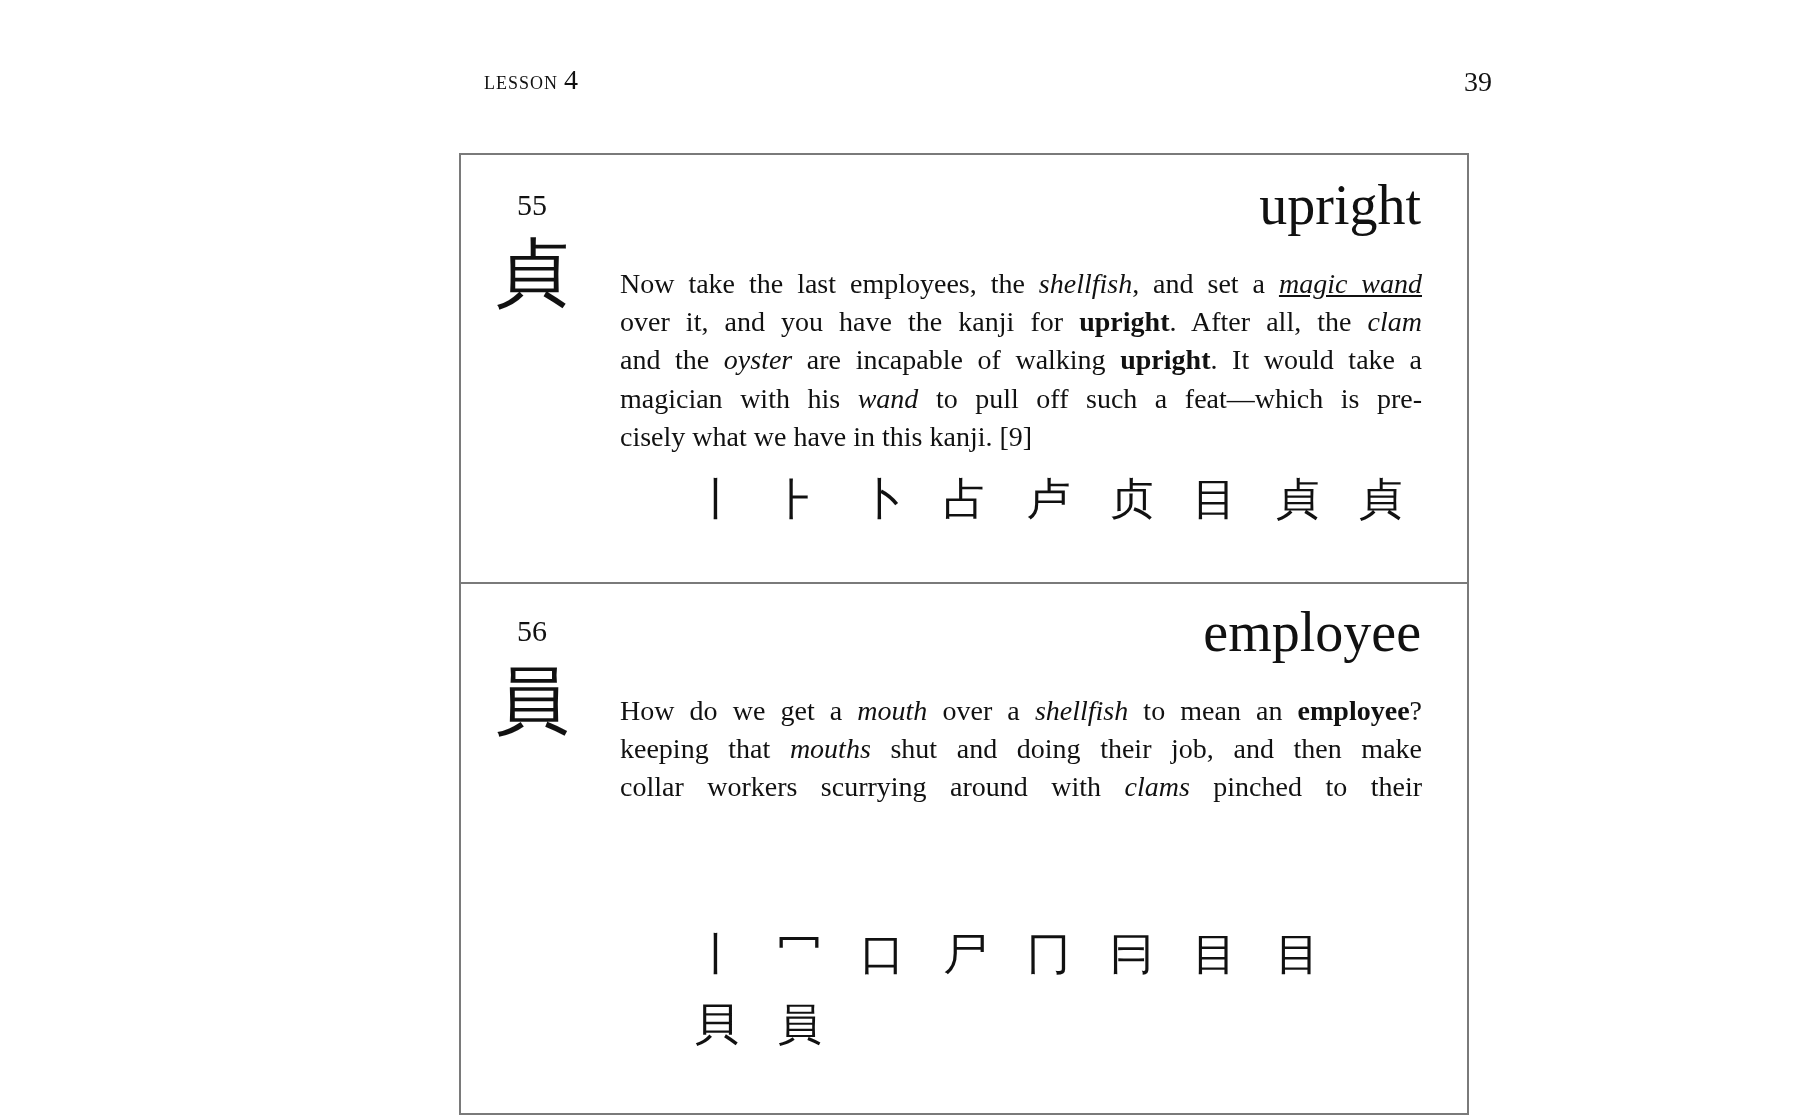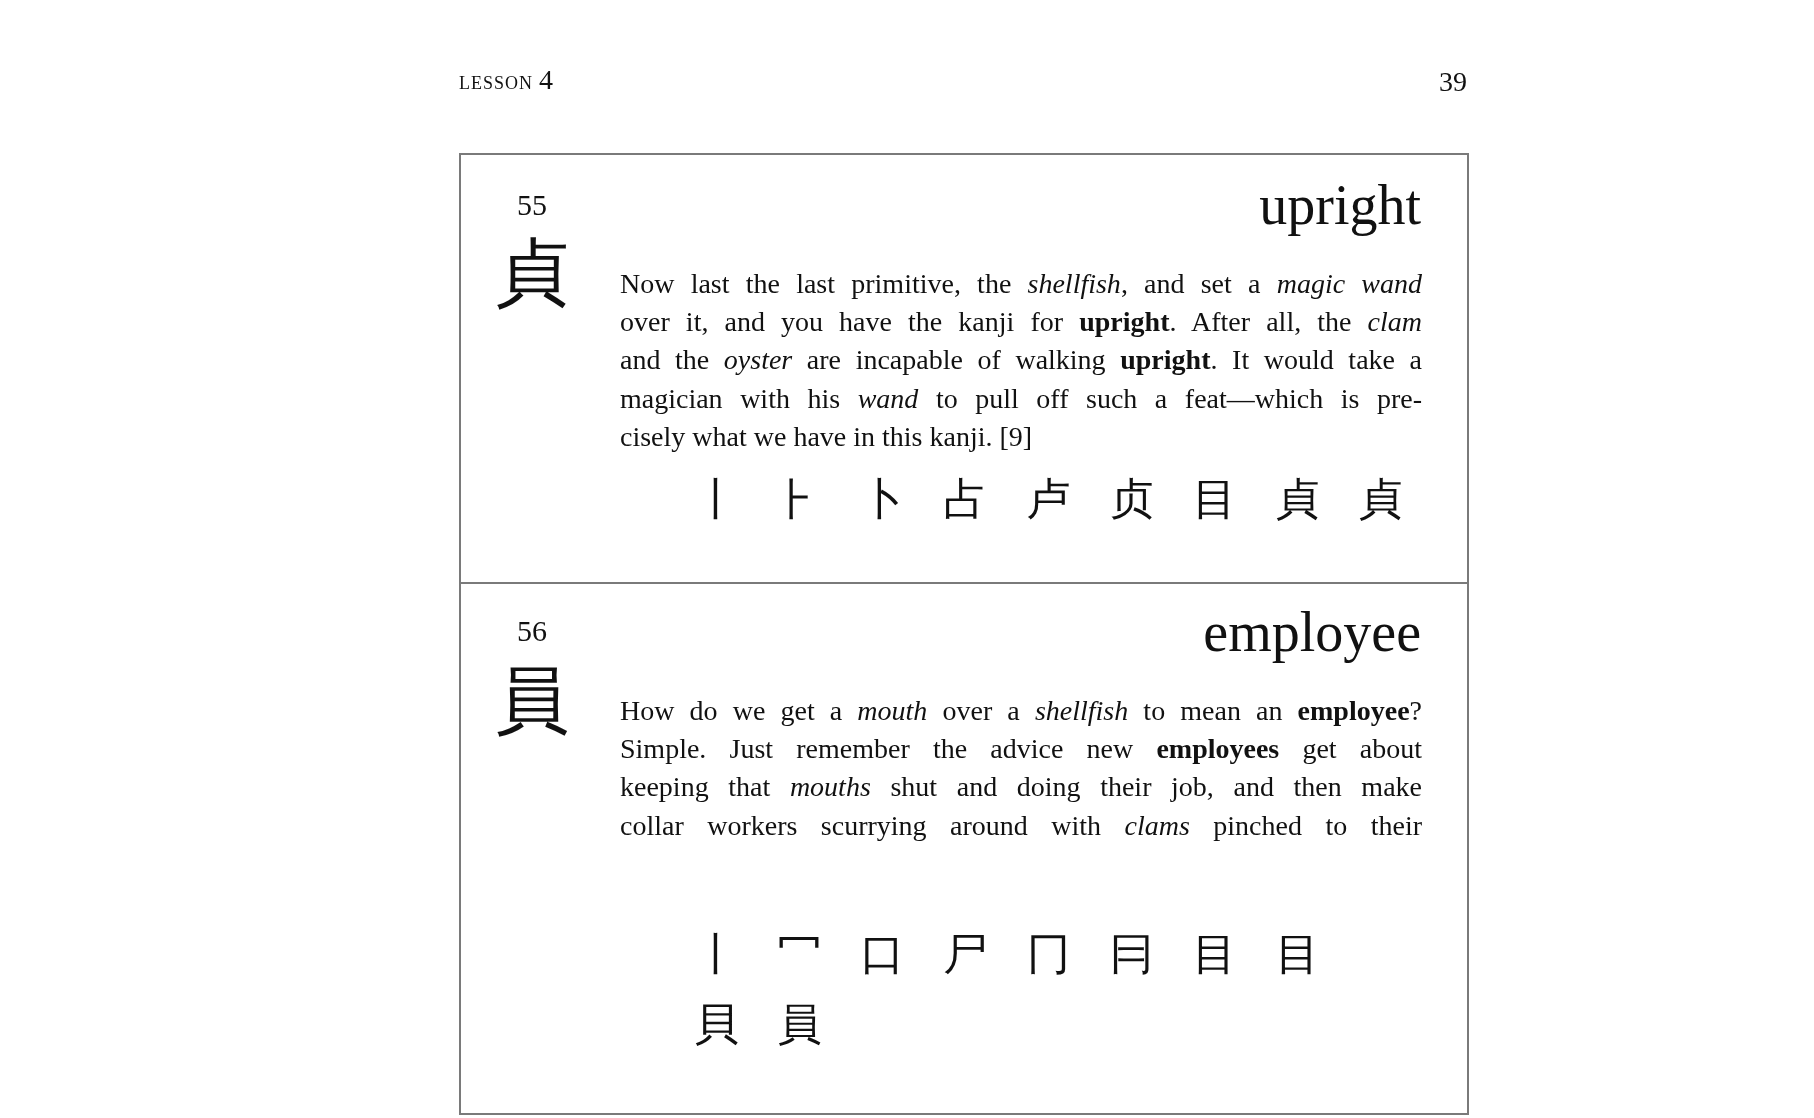--- a/index.html
+++ b/index.html
@@ -11,21 +11,21 @@
     width: 1814px;
     height: 1118px;
     position: relative;
     overflow: hidden;
     font-family: "Liberation Serif", "DejaVu Serif", serif;
     color: #111111;
   }
   .running-head {
     position: absolute;
     top: 64px;
-    left: 459px;
+    left: 484px;
     width: 1008px;
     height: 40px;
   }
   .lesson-label {
     position: absolute;
     left: 0;
     top: 0;
     font-size: 25px;
     letter-spacing: 1px;
     font-variant: small-caps;
@@ -127,21 +127,21 @@
   <span class="page-number">39</span>
 </div>
 
 <div class="frame">
 
   <div class="entry entry-1">
     <div class="frame-num" style="top:33px;">55</div>
     <div class="frame-kanji" style="top:80px;">貞</div>
     <div class="keyword" style="top:22px;">upright</div>
     <div class="body-text" style="top:110px;">
-        <span class="line"><span style="white-space: normal;">Now last the last primitive, the </span><span class="i" style="white-space: normal;">shellfish</span><span style="white-space: normal;">, and set a </span><span class="i" style="white-space: normal;">magic wand</span></span>
+        <span class="line"><span style="white-space: normal;">Now take the last employees, the </span><span class="i" style="white-space: normal;">shellfish</span><span style="white-space: normal;">, and set a </span><span class="i" style="white-space: normal; text-decoration: underline;">magic wand</span></span>
         <span class="line"><span style="white-space: normal;">over it, and you have the kanji for </span><span class="b" style="white-space: normal;">upright</span><span style="white-space: normal;">. After all, the </span><span class="i" style="white-space: normal;">clam</span></span>
         <span class="line"><span style="white-space: normal;">and the </span><span class="i" style="white-space: normal;">oyster</span><span style="white-space: normal;"> are incapable of walking </span><span class="b" style="white-space: normal;">upright</span><span style="white-space: normal;">. It would take a</span></span>
         <span class="line"><span style="white-space: normal;">magician with his </span><span class="i" style="white-space: normal;">wand</span><span style="white-space: normal;"> to pull off such a feat—which is pre-</span></span>
         <span class="line last"><span style="white-space: normal;">cisely what we have in this kanji. [9]</span></span>
       </div>
     <div class="strokes" style="top:312px;">
         <div class="stroke-row">
           <span class="stroke">丨</span>
           <span class="stroke">⺊</span>
           <span class="stroke">卜</span>
@@ -154,21 +154,20 @@
         </div>
       </div>
   </div>
 
   <div class="entry entry-2">
     <div class="frame-num" style="top:30px;">56</div>
     <div class="frame-kanji" style="top:78px;">員</div>
     <div class="keyword" style="top:20px;">employee</div>
     <div class="body-text" style="top:108px;">
         <span class="line"><span style="white-space: normal;">How do we get a </span><span class="i" style="white-space: normal;">mouth</span><span style="white-space: normal;"> over a </span><span class="i" style="white-space: normal;">shellfish</span><span style="white-space: normal;"> to mean an </span><span class="b" style="white-space: normal;">employee</span><span style="white-space: normal;">?</span></span>
-        <span class="line"><span style="white-space: normal;">Simple. Just remember the advice new </span><span class="b" style="white-space: normal;">employees</span><span style="white-space: normal;"> get about</span></span>
         <span class="line"><span style="white-space: normal;">keeping that </span><span class="i" style="white-space: normal;">mouths</span><span style="white-space: normal;"> shut and doing their job, and then make</span></span>
         <span class="line"><span style="white-space: normal;">collar workers scurrying around with </span><span class="i" style="white-space: normal;">clams</span><span style="white-space: normal;"> pinched to their</span></span>
       </div>
     <div class="strokes" style="top:338px;">
         <div class="stroke-row">
           <span class="stroke">丨</span>
           <span class="stroke">冖</span>
           <span class="stroke">口</span>
           <span class="stroke">尸</span>
           <span class="stroke">冂</span>

